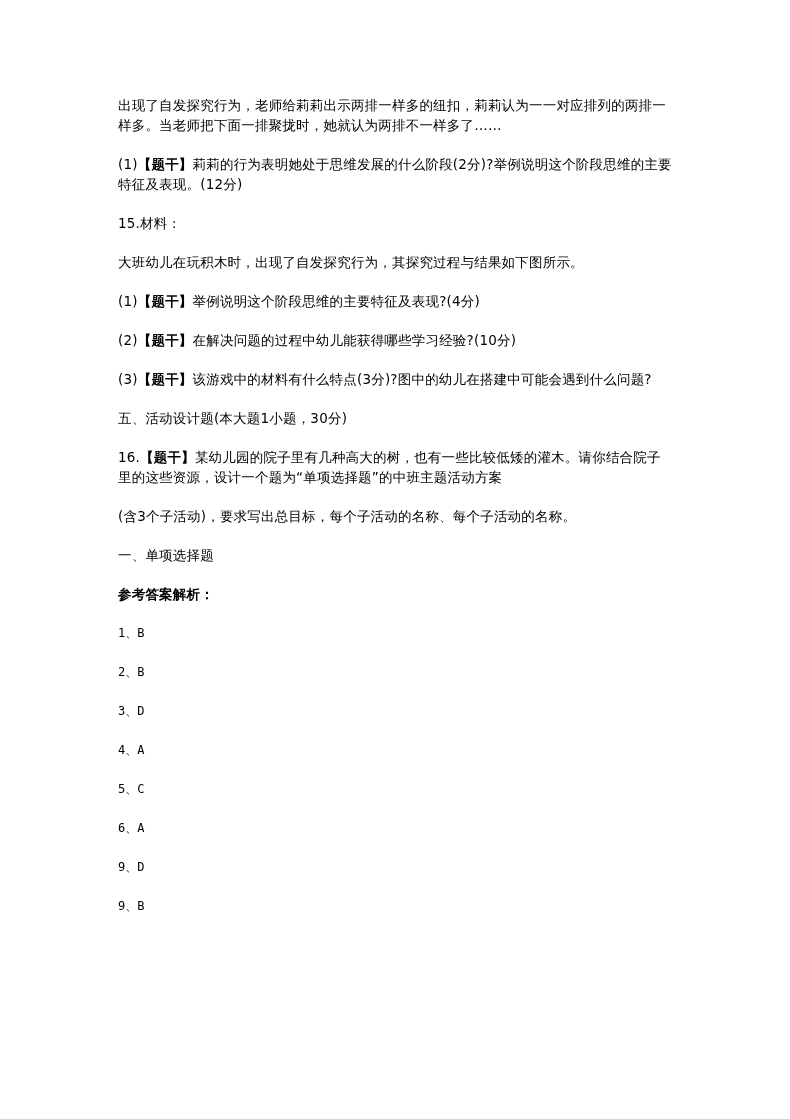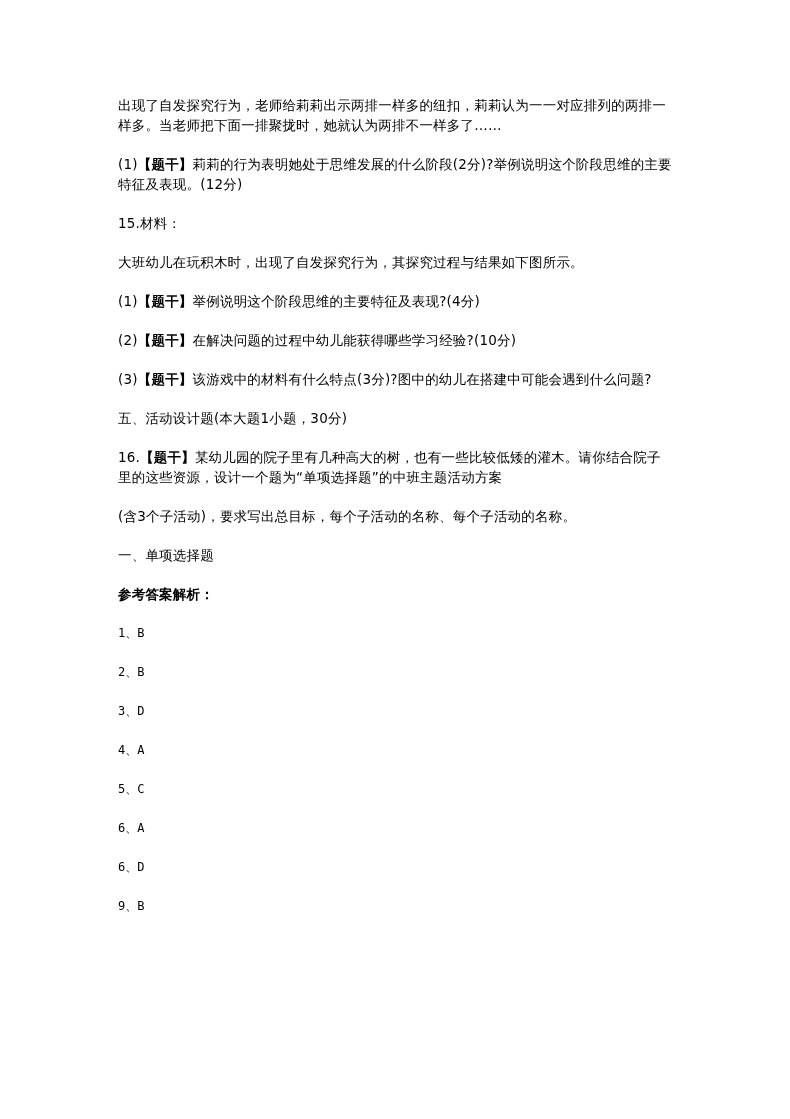--- a/index.html
+++ b/index.html
@@ -45,15 +45,15 @@
   <p class="para">一、单项选择题</p>
 
   <p class="para bold">参考答案解析：</p>
 
   <p class="ans">1、B</p>
   <p class="ans">2、B</p>
   <p class="ans">3、D</p>
   <p class="ans">4、A</p>
   <p class="ans">5、C</p>
   <p class="ans">6、A</p>
-  <p class="ans">6、D</p>
+  <p class="ans">9、D</p>
   <p class="ans">9、B</p>
 </div>
 
 </body></html>

